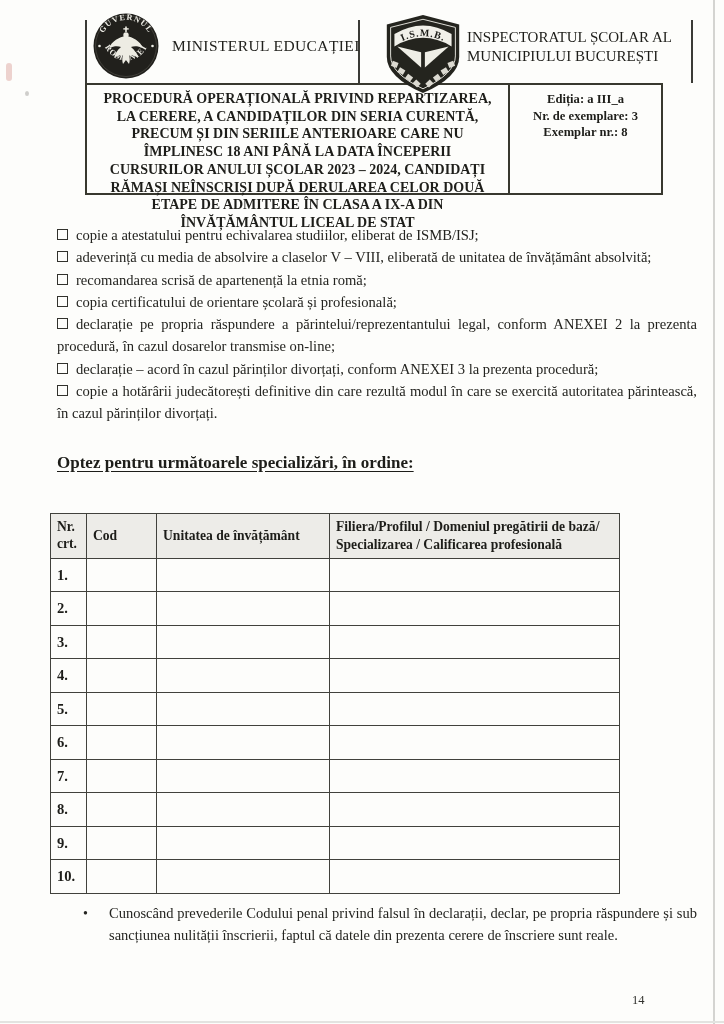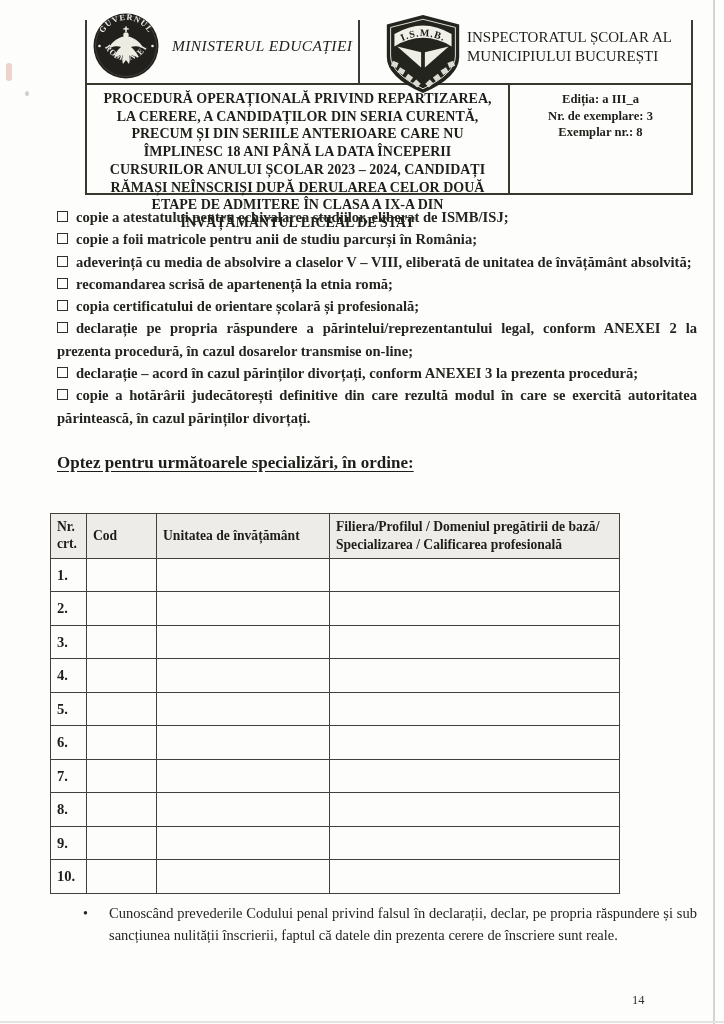--- a/index.html
+++ b/index.html
@@ -14,35 +14,35 @@
   .artifact-pink { position:absolute; left:6px; top:63px; width:6px; height:18px; background:#dea8a2; opacity:.5; border-radius:3px; }
   .artifact-dot  { position:absolute; left:25px; top:91px; width:4px; height:5px; background:#a9a8a4; opacity:.55; border-radius:50%; }
 
   
   .cell-ministry { position:absolute; left:85px; top:20px; width:273px; height:63px;
     border-left:2px solid #3b3b36; box-sizing:border-box; }
   .cell-ismb { position:absolute; left:358px; top:20px; width:335px; height:63px;
     border-left:2px solid #3b3b36; border-right:2px solid #3b3b36; box-sizing:border-box; }
   .seal   { position:absolute; left:93px;  top:13px; width:66px; height:66px; z-index:3; }
   .shield { position:absolute; left:383px; top:12px; width:80px; height:86px; z-index:3; }
-  .ministry-name { position:absolute; left:172px; top:37px; font-size:15.5px; letter-spacing:.4px; color:#21211d;font-style:italic; }
+  .ministry-name { position:absolute; left:172px; top:37px; font-size:15.5px; letter-spacing:.4px; color:#21211d; }
   .inspectorate-name { position:absolute; left:467px; top:28px; width:222px;
     font-size:15px; font-weight:normal; line-height:1.26; color:#1d1d19; }
 
   .cell-title { position:absolute; left:85px; top:83px; width:425px; height:112px;
     border:2px solid #38382f; box-sizing:border-box; padding:5px 12px;
     display:flex; align-items:flex-start; justify-content:center;
     text-align:center; font-weight:bold; font-size:14px; line-height:17.7px; color:#1e1e1a; }
-  .cell-edition { position:absolute; left:510px; top:83px; width:183px; height:112px;
+  .cell-edition { position:absolute; left:510px; top:83px; width:153px; height:112px;
     border-top:2px solid #38382f; border-right:2px solid #38382f; border-bottom:2px solid #38382f;
     box-sizing:border-box; padding-top:6px; text-align:center;
     font-weight:bold; font-size:12.6px; line-height:16.6px; color:#1e1e1a; }
 
   
-  .checklist { position:absolute; left:57px; top:206px; width:640px;font-weight:bold; }
+  .checklist { position:absolute; left:57px; top:224px; width:640px; }
   .chk-item { font-size:14.6px; line-height:22.3px; text-align:justify; }
   .chk-box { display:inline-block; width:9px; height:9px; border:1.3px solid #32322d;
     margin-right:8px; vertical-align:0; background:#fdfdfb; }
 
   
   .options-heading { position:absolute; left:57px; top:453px; font-weight:bold; font-size:17px;
     text-decoration:underline; text-underline-offset:3px; color:#1d1d19; }
 
   
   .options-table { position:absolute; left:50px; top:493px; border-collapse:collapse;margin-top:20px; }
@@ -134,21 +134,20 @@
   <div class="cell-title">PROCEDURĂ OPERAȚIONALĂ PRIVIND REPARTIZAREA, LA CERERE, A CANDIDAȚILOR DIN SERIA CURENTĂ, PRECUM ȘI DIN SERIILE ANTERIOARE CARE NU ÎMPLINESC 18 ANI PÂNĂ LA DATA ÎNCEPERII CURSURILOR ANULUI ȘCOLAR 2023 – 2024, CANDIDAȚI RĂMAȘI NEÎNSCRIȘI DUPĂ DERULAREA CELOR DOUĂ ETAPE DE ADMITERE ÎN CLASA A IX-A DIN ÎNVĂȚĂMÂNTUL LICEAL DE STAT</div>
 
   <div class="cell-edition">
     <div>Ediția: a III_a</div>
     <div>Nr. de exemplare: 3</div>
     <div>Exemplar nr.: 8</div>
   </div>
 
   <div class="checklist">
     <div class="chk-item"><span class="chk-box"></span><span>copie a atestatului pentru echivalarea studiilor, eliberat de ISMB/ISJ;</span></div>
-    <div class="chk-item"><span class="chk-box"></span><span>copie a foii matricole pentru anii de studiu parcurși în România;</span></div>
     <div class="chk-item"><span class="chk-box"></span><span>adeverință cu media de absolvire a claselor V – VIII, eliberată de unitatea de învățământ absolvită;</span></div>
     <div class="chk-item"><span class="chk-box"></span><span>recomandarea scrisă de apartenență la etnia romă;</span></div>
     <div class="chk-item"><span class="chk-box"></span><span>copia certificatului de orientare școlară și profesională;</span></div>
     <div class="chk-item"><span class="chk-box"></span><span>declarație pe propria răspundere a părintelui/reprezentantului legal, conform ANEXEI 2 la prezenta procedură, în cazul dosarelor transmise on-line;</span></div>
     <div class="chk-item"><span class="chk-box"></span><span>declarație – acord în cazul părinților divorțați, conform ANEXEI 3 la prezenta procedură;</span></div>
     <div class="chk-item"><span class="chk-box"></span><span>copie a hotărârii judecătorești definitive din care rezultă modul în care se exercită autoritatea părintească, în cazul părinților divorțați.</span></div>
   </div>
 
   <div class="options-heading">Optez pentru următoarele specializări, în ordine:</div>
 

